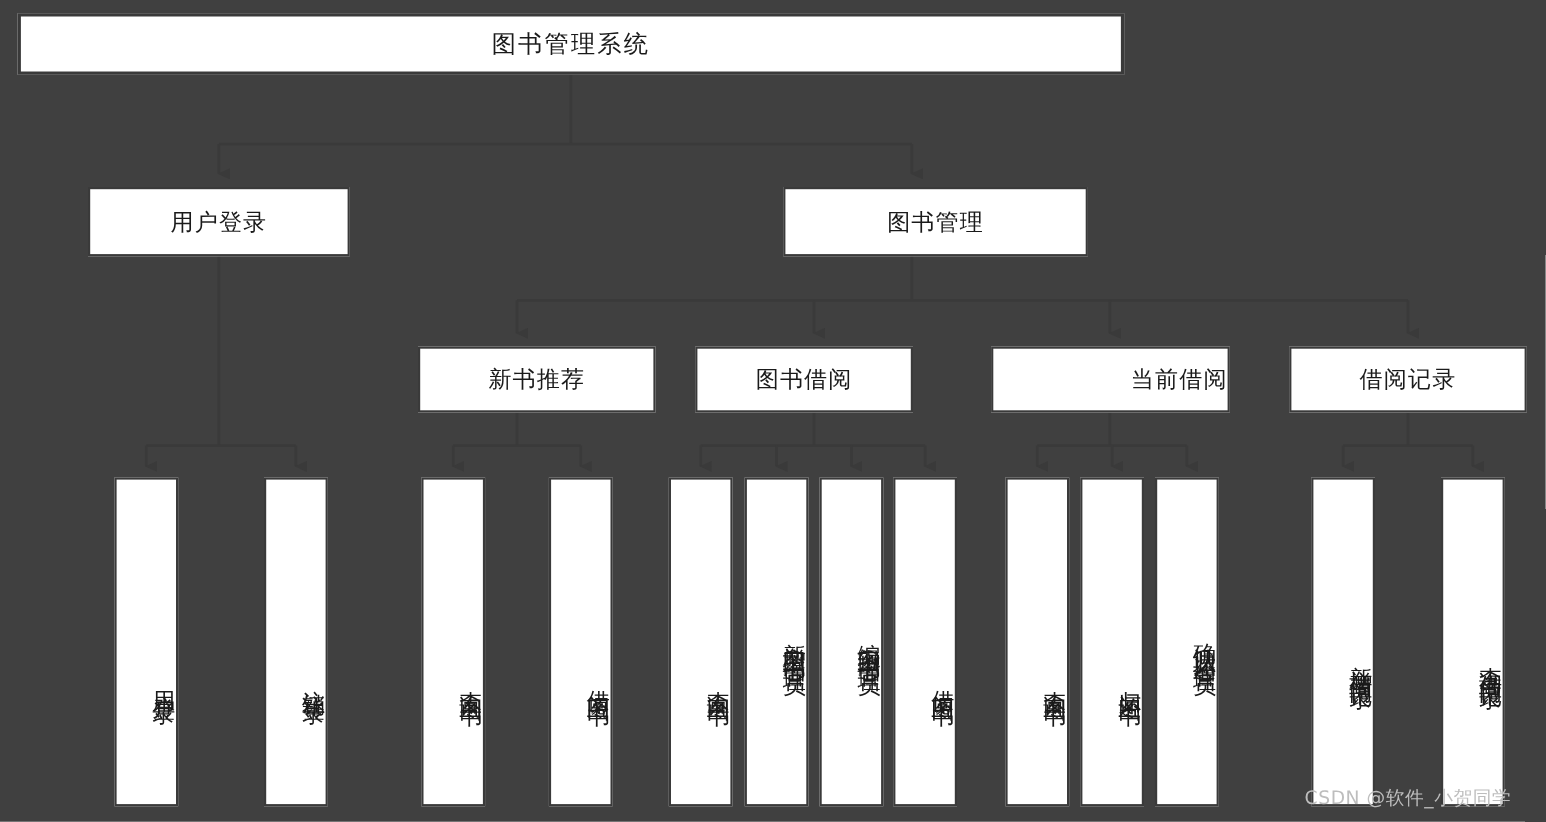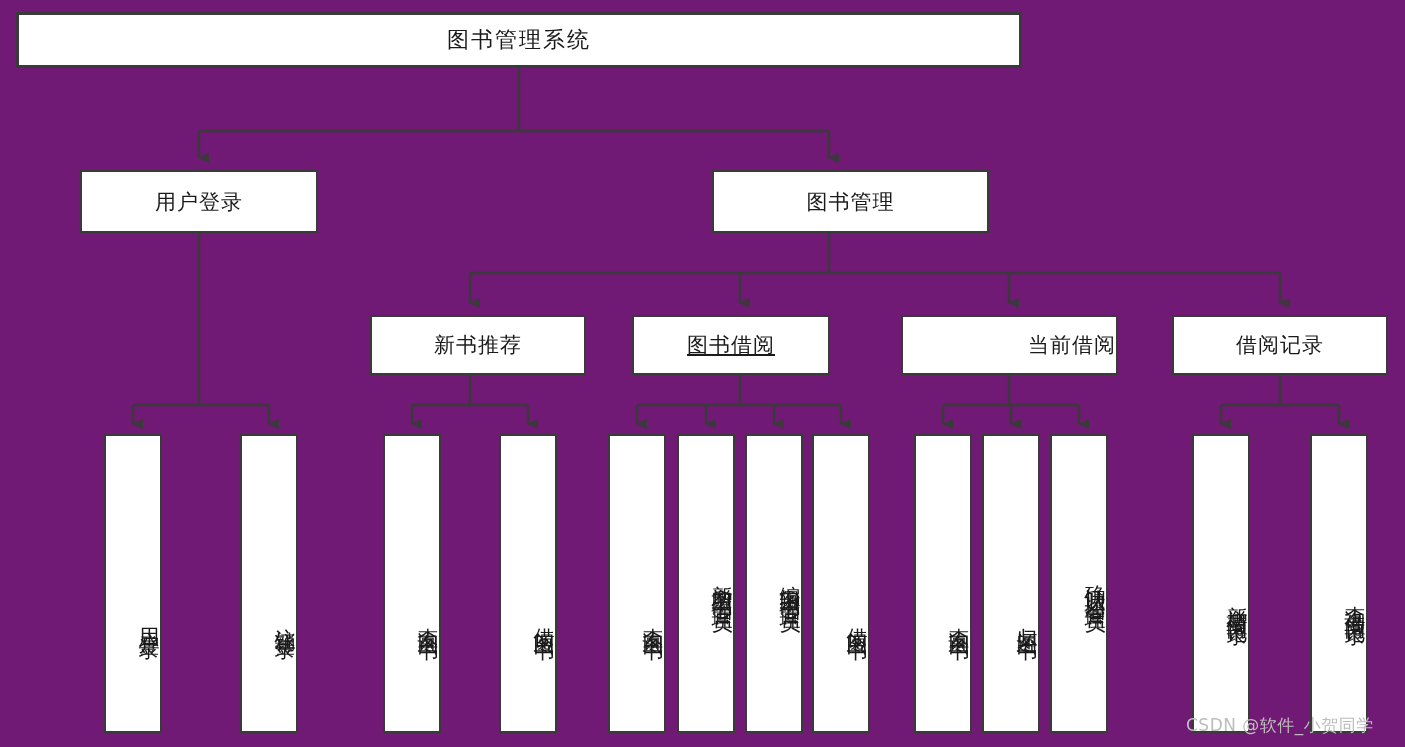--- a/index.html
+++ b/index.html
@@ -1,18 +1,18 @@
 <!DOCTYPE html>
 <html><head>
 <meta charset="utf-8">
 <style>
   html,body{margin:0;padding:0;background:#ffffff;}
   body{width:1405px;height:747px;overflow:hidden;
        font-family:"DejaVu Sans","Liberation Sans",sans-serif;}
-  #stage{position:relative;width:1405px;height:747px;background:#701a75;}
+  #stage{position:relative;width:1405px;height:747px;background:#404040;}
   svg.wires{position:absolute;left:0;top:0;width:1405px;height:747px;}
   .node{position:absolute;box-sizing:border-box;background:#fff;
         border:2.5px solid #3a3a3a;display:flex;align-items:center;
         justify-content:center;color:#1a1a1a;}
   .node.h{font-size:21px;letter-spacing:1px;}
   .node.root{font-size:22px;letter-spacing:2px;border-width:3px;}
   .node.v{writing-mode:vertical-rl;text-orientation:upright;
           font-size:21px;letter-spacing:4px;line-height:1.05;
           padding-top:6px;align-items:flex-start;justify-content:center;}
   .node.v.tall{padding-top:4px;}
@@ -79,24 +79,24 @@
     <span>图书管理系统</span>
   </div>
 
   <div class="node h" style="left:80px;top:170px;width:238px;height:63px;">
     <span>用户登录</span>
   </div>
   <div class="node h" style="left:712px;top:170px;width:277px;height:63px;">
     <span>图书管理</span>
   </div>
 
-  <div class="node h" style="left:370px;top:315px;width:216px;height:60px;">
+  <div class="node h" style="left:380px;top:315px;width:216px;height:60px;">
     <span>新书推荐</span>
   </div>
-  <div class="node h" style="left:632px;top:315px;width:198px;height:60px;text-decoration:underline;">
+  <div class="node h" style="left:632px;top:315px;width:198px;height:60px;">
     <span>图书借阅</span>
   </div>
   <div class="node h" style="left:901px;top:315px;width:217px;height:60px;justify-content:flex-end;">
     <span>当前借阅</span>
   </div>
   <div class="node h" style="left:1172px;top:315px;width:216px;height:60px;">
     <span>借阅记录</span>
   </div>
 
   <div class="node v" style="left:104px;top:434px;width:58px;height:299px;padding-top:70px;">

